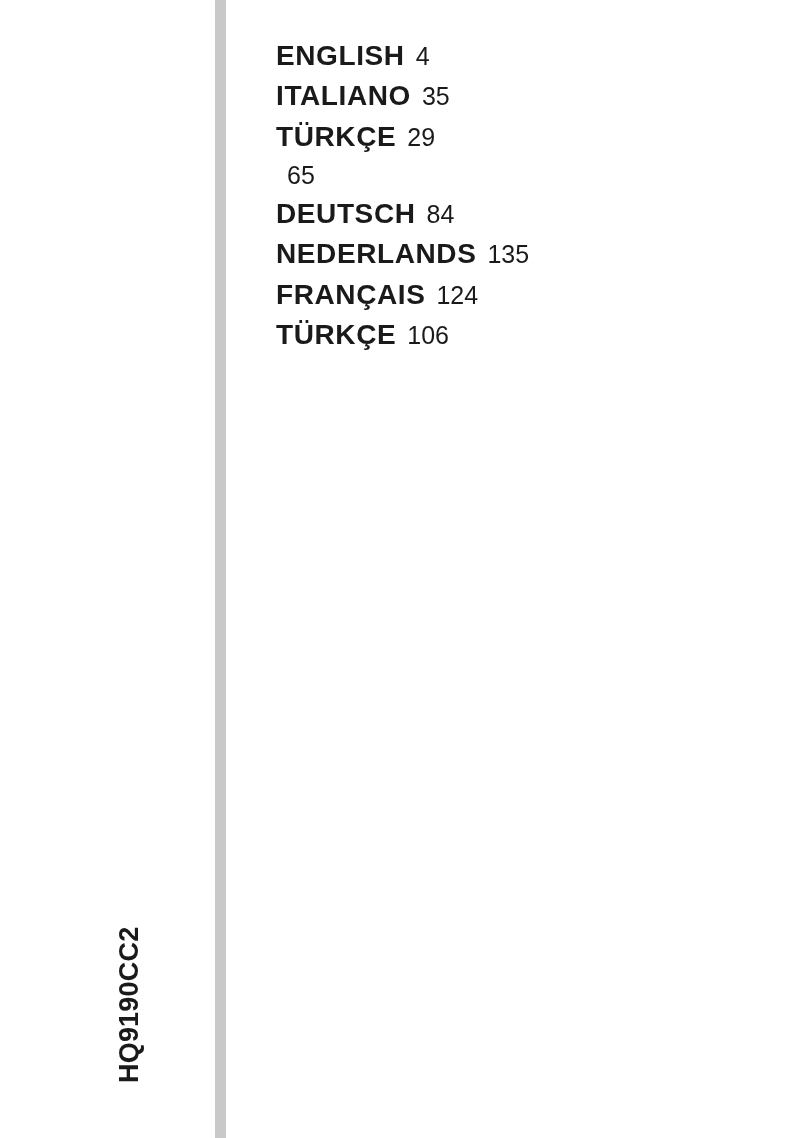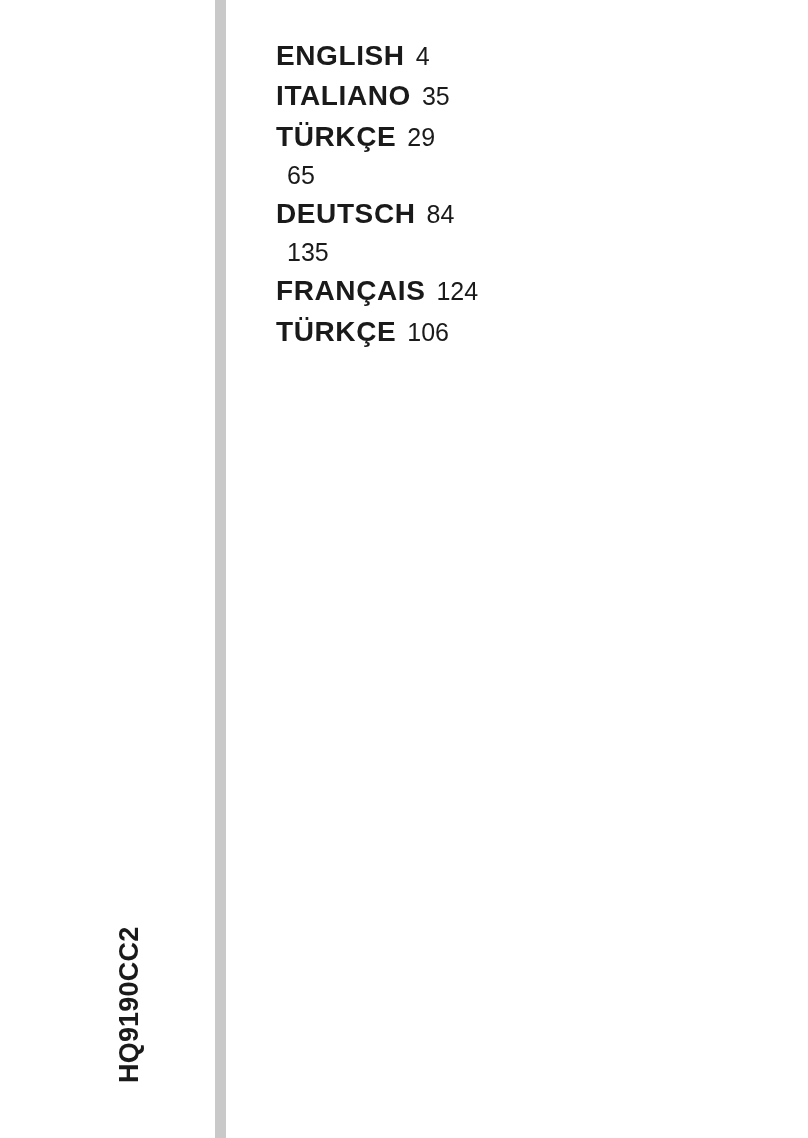--- a/index.html
+++ b/index.html
@@ -103,20 +103,21 @@
     <div class="lang-row">
       <span class="lang-page">65</span>
     </div>
 
     <div class="lang-row">
       <span class="lang-name">DEUTSCH</span>
       <span class="lang-page">84</span>
     </div>
 
     <div class="lang-row">
+      <span class="lang-name">NEDERLANDS</span>
       <span class="lang-page">135</span>
     </div>
 
     <div class="lang-row">
       <span class="lang-name">FRANÇAIS</span>
       <span class="lang-page">124</span>
     </div>
 
     <div class="lang-row">
       <span class="lang-name">TÜRKÇE</span>

